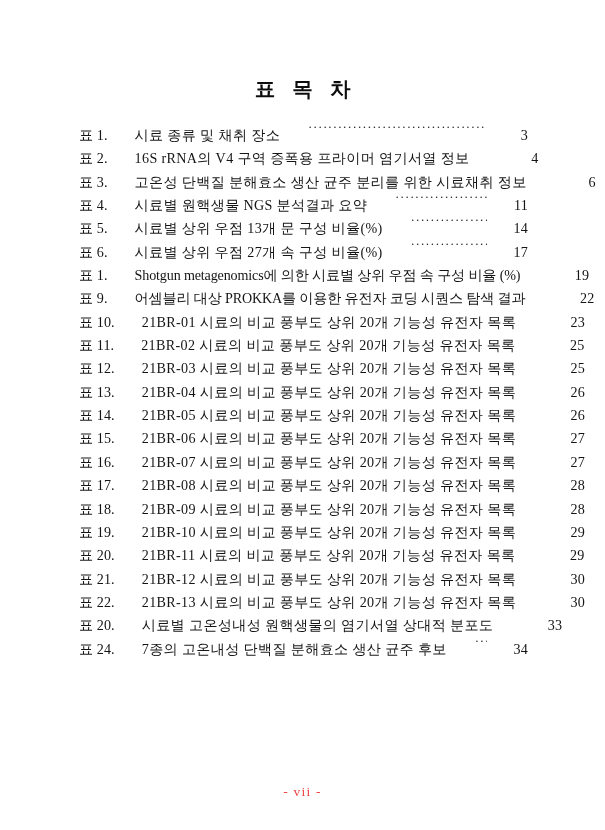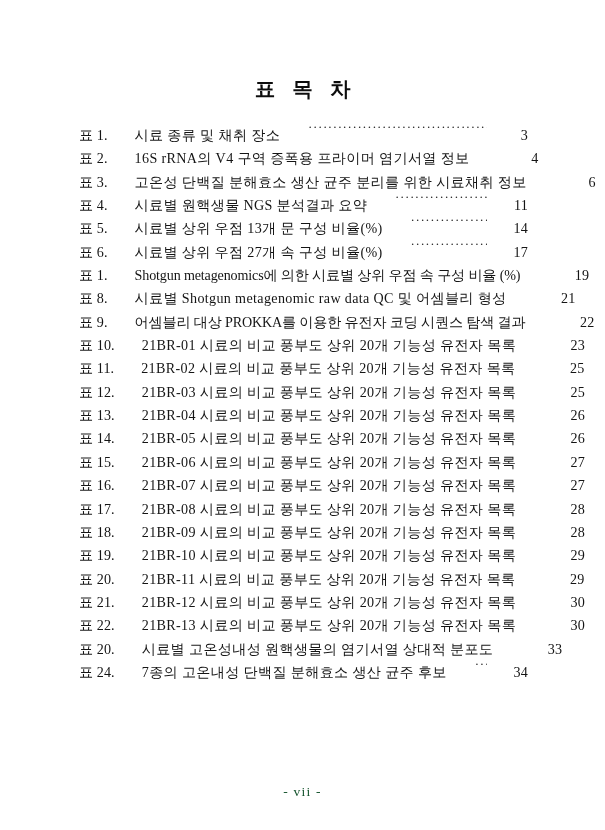--- a/index.html
+++ b/index.html
@@ -119,21 +119,21 @@
 
   
   .page-footer {
     position: absolute;
     left: 0;
     top: 766px;
     width: 605px;
     text-align: center;
     font-size: 13.5px;
     line-height: 20px;
-    color: #14532d;
+    color: #ef4444;
     letter-spacing: 1.2px;
   }
 </style>
 </head>
 <body>
 
 <div class="page">
 
   <div class="page-title">표 목 차</div>
 
@@ -173,26 +173,20 @@
         <span class="toc-text">시료별 상위 우점 27개 속 구성 비율(%)</span>
         <span class="toc-leader"></span>
         <span class="toc-page">17</span>
       </div>
       <div class="toc-entry wide xwide">
         <span class="toc-label">표 1.</span>
         <span class="toc-text">Shotgun metagenomics에 의한 시료별 상위 우점 속 구성 비율 (%)</span>
         <span class="toc-leader dot-3"></span>
         <span class="toc-page">19</span>
       </div>
-      <div class="toc-entry">
-        <span class="toc-label">표 8.</span>
-        <span class="toc-text">시료별 Shotgun metagenomic raw data QC 및 어셈블리 형성</span>
-        <span class="toc-leader dot-3"></span>
-        <span class="toc-page">21</span>
-      </div>
       <div class="toc-entry wide xwide">
         <span class="toc-label">표 9.</span>
         <span class="toc-text">어셈블리 대상 PROKKA를 이용한 유전자 코딩 시퀀스 탐색 결과</span>
         <span class="toc-leader dot-3"></span>
         <span class="toc-page">22</span>
       </div>
       <div class="toc-entry">
         <span class="toc-label">표 10.</span>
         <span class="toc-text">21BR-01 시료의 비교 풍부도 상위 20개 기능성 유전자 목록</span>
         <span class="toc-leader dot-1"></span>

